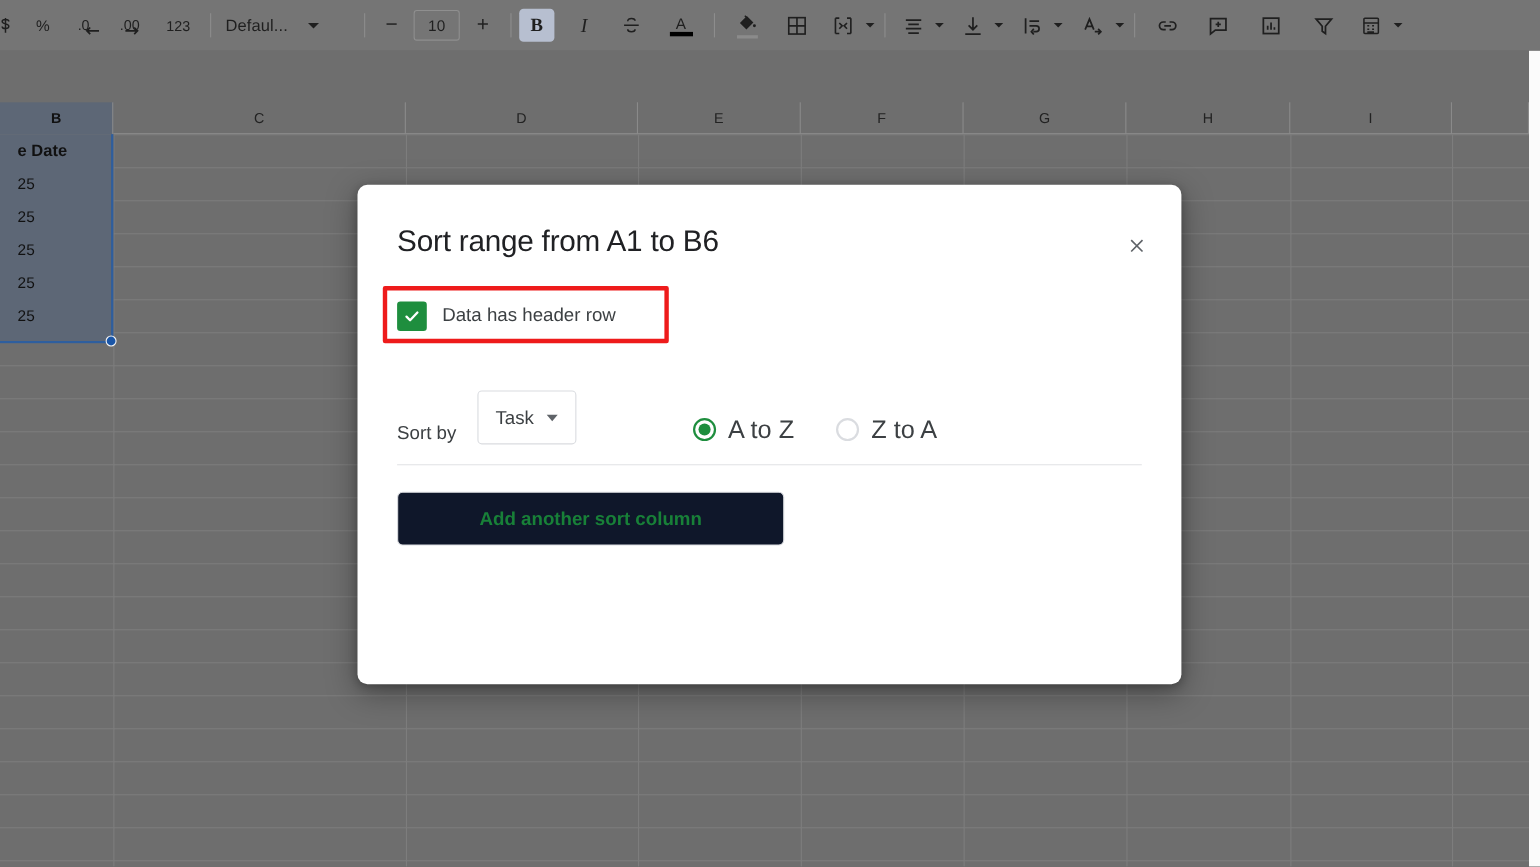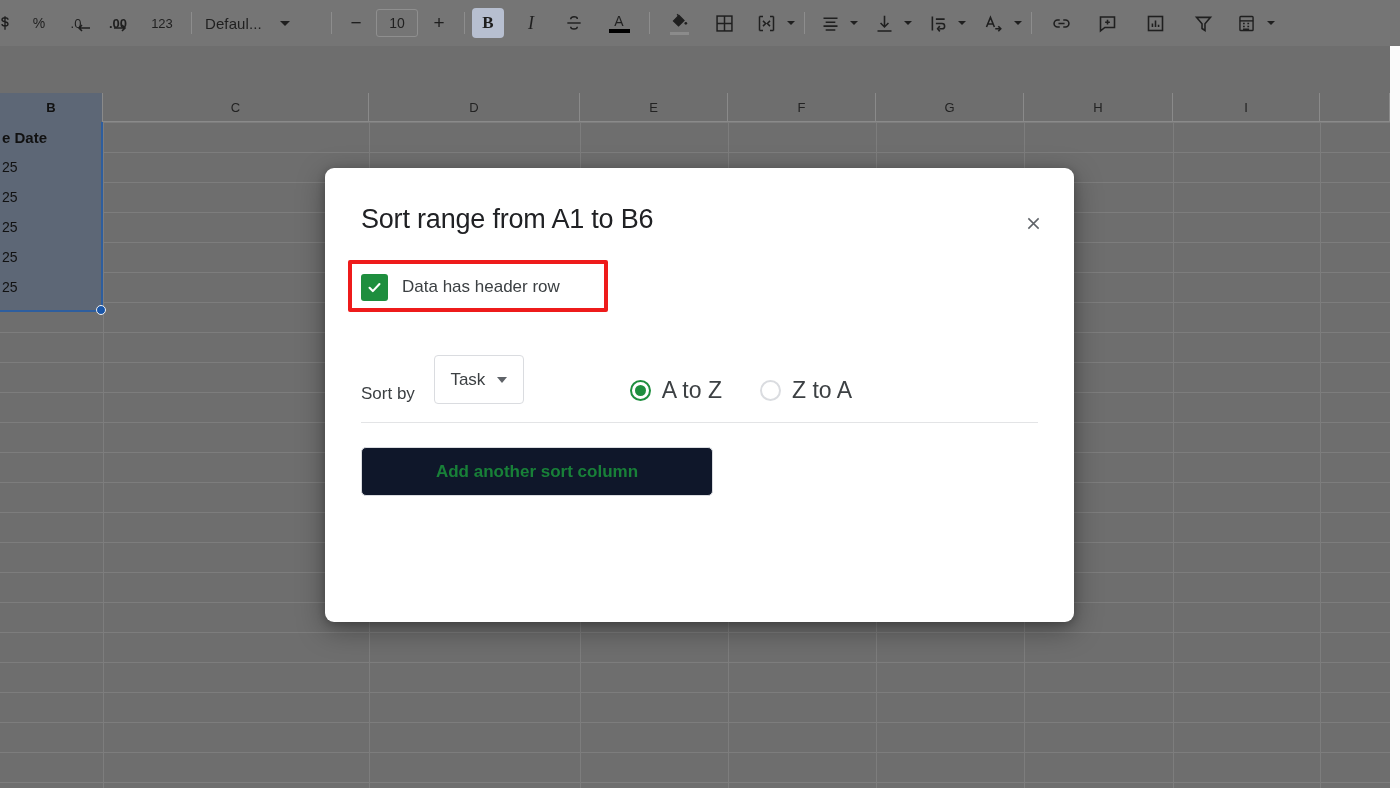--- a/index.html
+++ b/index.html
@@ -168,21 +168,21 @@
   }
   .cellv {
     position: absolute;
     left: 0;
     width: 96px;
     height: 30px;
     display: flex;
     align-items: center;
     font-size: 14px;
     color: #111;
-    padding-left: 2px;
+    padding-left: 16px;
   }
   .cellv.hdr { font-weight: 700; font-size: 15px; }
 
   
   .overlay-dialog {
     position: absolute;
     left: 325px; top: 168px;
     width: 749px; height: 454px;
     background: #ffffff;
     border-radius: 9px;
@@ -392,21 +392,21 @@
     <div class="tb-item" style="width:40px;">
       <span style="position:relative;display:inline-block;">
         <span style="font-size:13px;color:#1f1f1f;">.0</span>
         <svg style="position:absolute;left:6px;top:9px;" width="14" height="10" viewBox="0 0 14 10" fill="none" stroke="#1f1f1f" stroke-width="1.6">
           <path d="M13 5H2M5 2L2 5l3 3"></path>
         </svg>
       </span>
     </div>
 
     <div class="tb-item" style="width:44px;">
-      <span style="position:relative;display:inline-block;font-weight:bold;">
+      <span style="position:relative;display:inline-block;">
         <span style="font-size:13px;color:#1f1f1f;">.00</span>
         <svg style="position:absolute;left:4px;top:9px;" width="14" height="10" viewBox="0 0 14 10" fill="none" stroke="#1f1f1f" stroke-width="1.6">
           <path d="M1 5h11M9 2l3 3-3 3"></path>
         </svg>
       </span>
     </div>
 
     <div class="tb-item" style="width:44px;">
       <span class="tb-num">123</span>
     </div>

